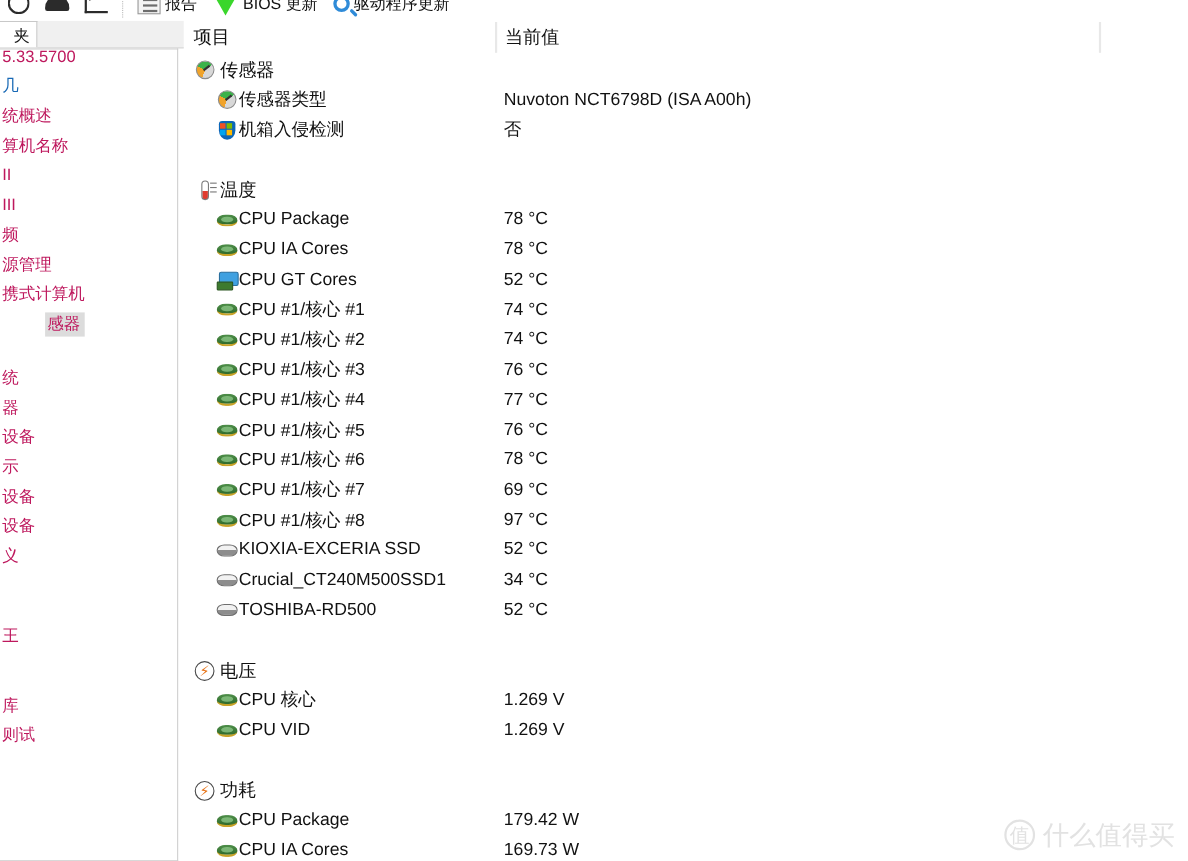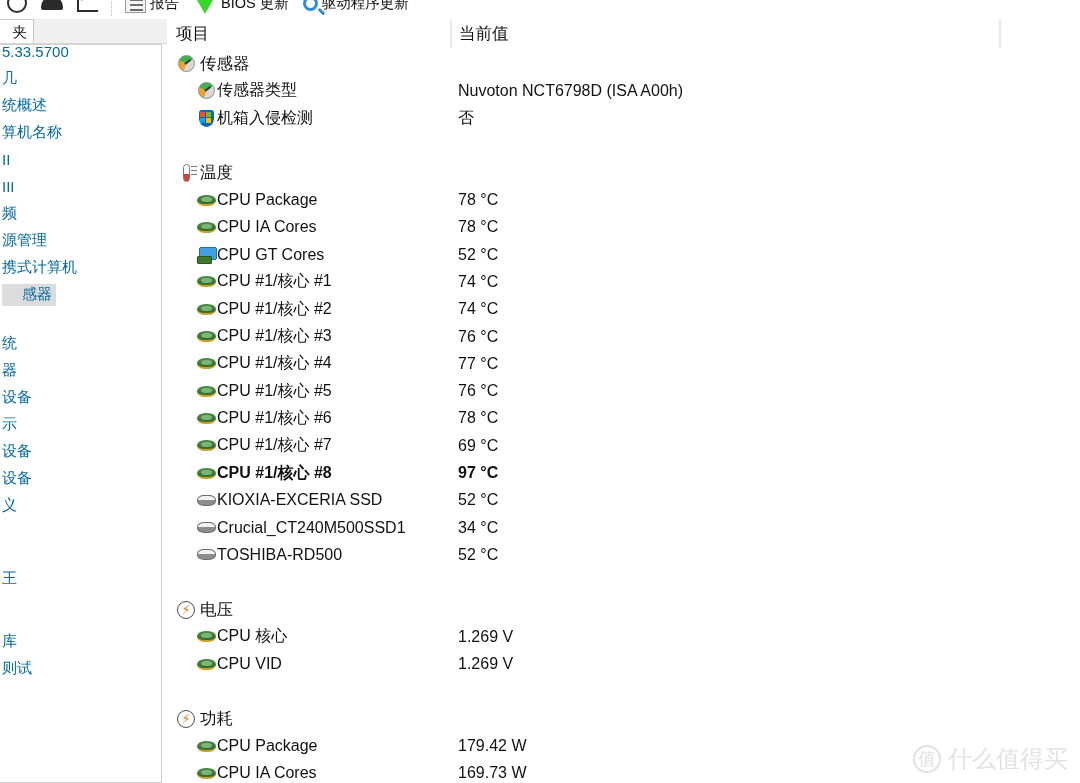--- a/index.html
+++ b/index.html
@@ -39,23 +39,23 @@
   
   .sidebar { position: absolute; left: 0; top: 19px; width: 167px; height: 764px; background: #ffffff; }
   .side-tabs { position: absolute; left: 0; top: 0; width: 167px; height: 25px; background: #f0f0f0;
      border-bottom: 1px solid #d6d6d6; overflow: hidden; }
   .side-tab { position: absolute; left: -34px; top: 0; width: 68px; height: 25px; background: #ffffff;
      border: 1px solid #c8c8c8; border-bottom: none; display: flex; align-items: center; justify-content: flex-end;
      padding-right: 6px; font-size: 14.5px; color: #111; }
   .tree { position: absolute; left: 0; top: 25px; width: 162px; height: 739px; background: #fff;
      border: 1px solid #cfcfcf; border-left: none; overflow: hidden; }
   .tree-row { position: absolute; left: 0; height: 27px; display: flex; align-items: center; white-space: nowrap;
-     font-size: 15px; color: #0369a1; padding-left: 2px; }
+     font-size: 15px; color: #be185d; padding-left: 2px; }
   .tree-row.link { color: #1869b5; }
-  .tree-row .sel { background: #dcdcdc; padding: 1px 4px 2px 20px; }
+  .tree-row .sel { background: #dcdcdc; padding: 1px 4px 2px 2px; margin-left: 39px; }
 
   
   .main { position: absolute; left: 168px; top: 19px; width: 912px; height: 764px; background: #fff; }
   .col-head { position: absolute; left: 0; top: 0; width: 820px; height: 31px; background: #ffffff; }
   .col-head .ch { position: absolute; top: 4px; font-size: 16.5px; color: #111; }
   .col-head .divider { position: absolute; top: 1px; width: 2px; height: 28px; background: #e8e8e8; }
   .list { position: absolute; left: 0; top: 31px; width: 912px; height: 733px; overflow: hidden; }
 
   .row { position: absolute; left: 0; width: 912px; height: 27px; display: flex; align-items: center; }
   .row .lbl { position: absolute; font-size: 16px; color: #111; white-space: nowrap; }
@@ -294,21 +294,21 @@
           <span class="lbl" style="left: 49px;">CPU #1/核心 #6</span>
           <span class="val">78 °C</span>
         </div>
         <div class="row" style="top: 382.2px;">
           <span class="icow" style="left: 28px;">
             <span class="i-chip"></span>
           </span>
           <span class="lbl" style="left: 49px;">CPU #1/核心 #7</span>
           <span class="val">69 °C</span>
         </div>
-        <div class="row" style="top: 409.5px; font-weight: bold;">
+        <div class="row" style="top: 409.5px;">
           <span class="icow" style="left: 28px;">
             <span class="i-chip"></span>
           </span>
           <span class="lbl" style="left: 49px;">CPU #1/核心 #8</span>
           <span class="val">97 °C</span>
         </div>
         <div class="row" style="top: 436.8px;">
           <span class="icow" style="left: 28px;">
             <span class="i-disk"></span>
           </span>

